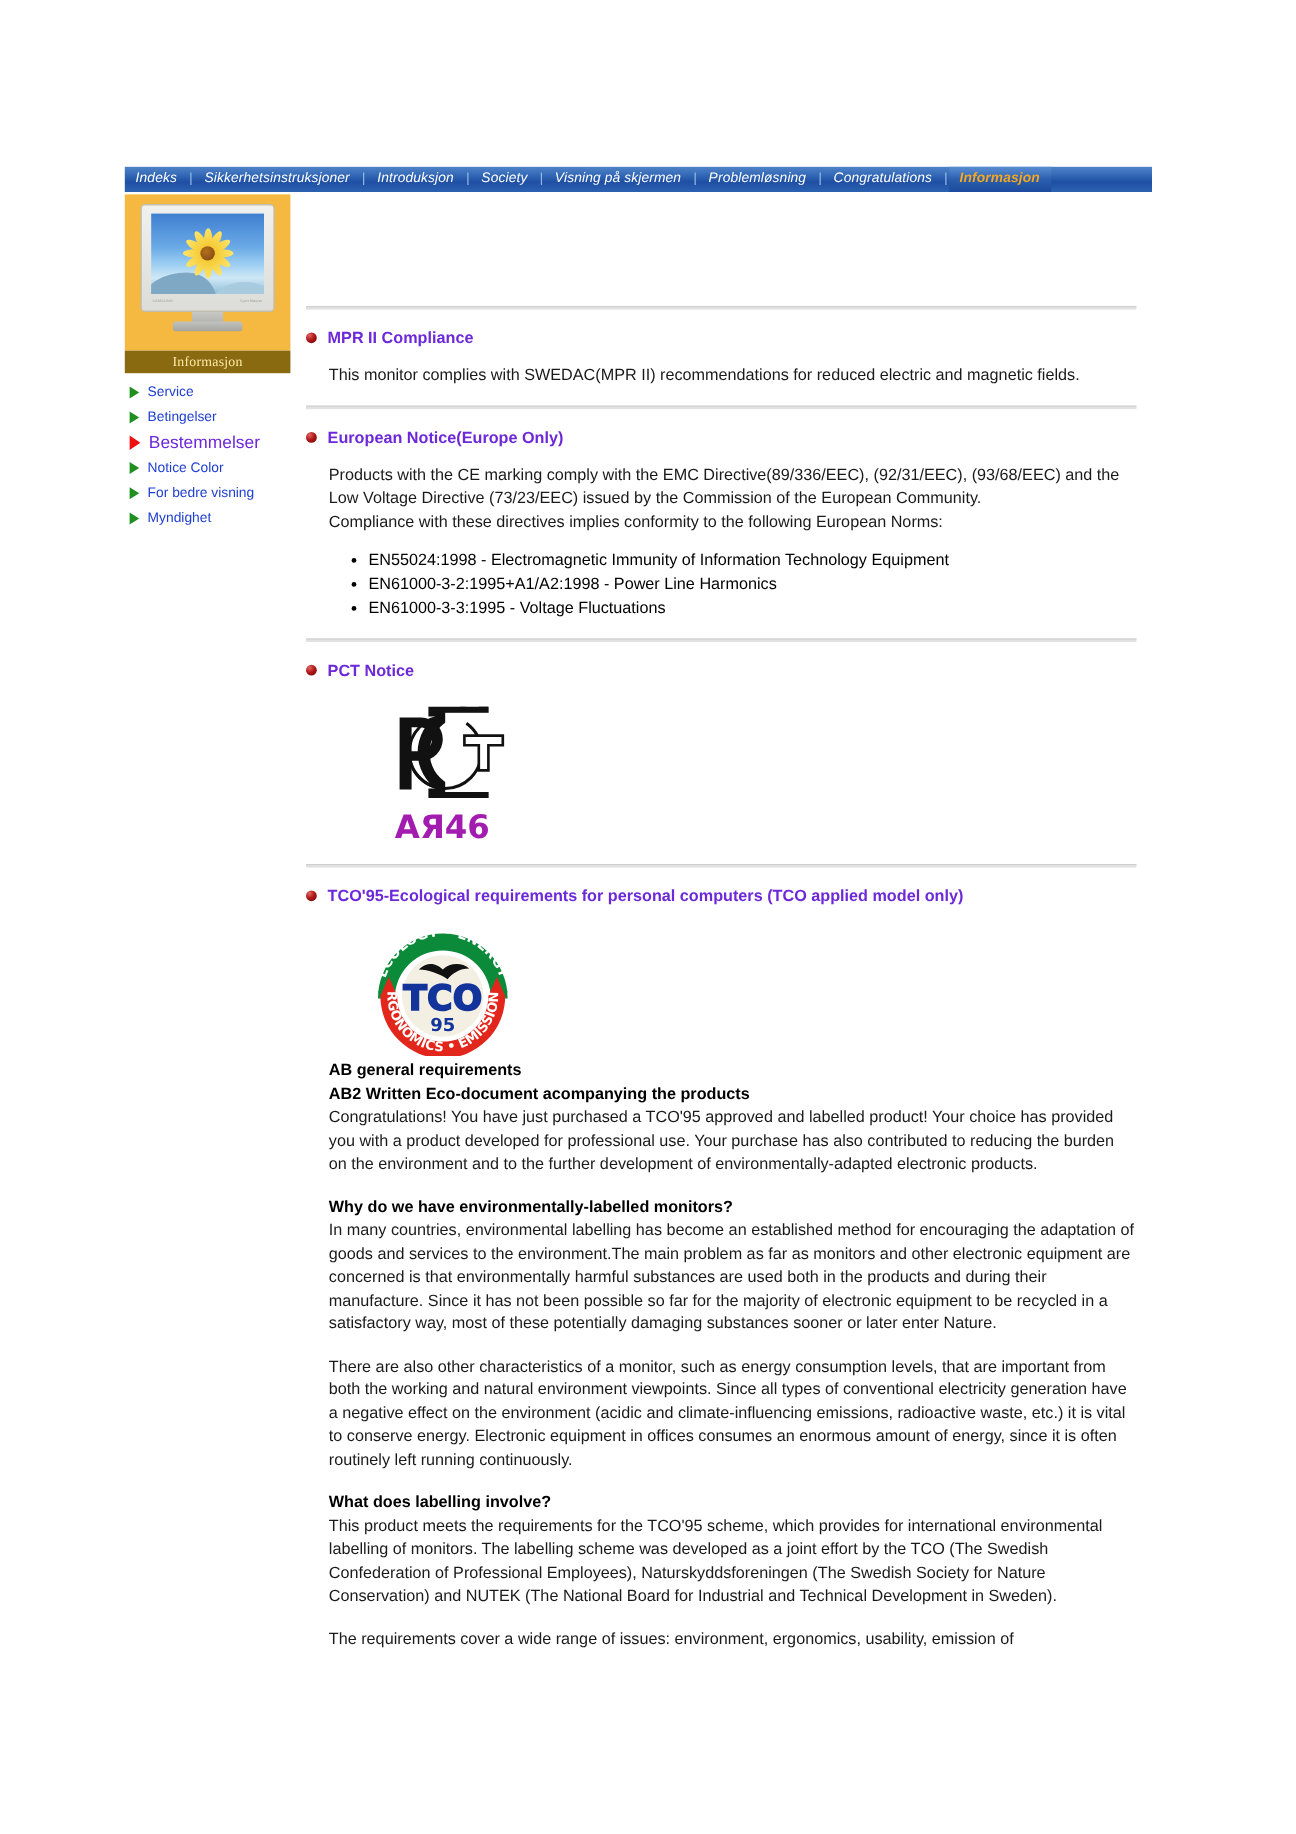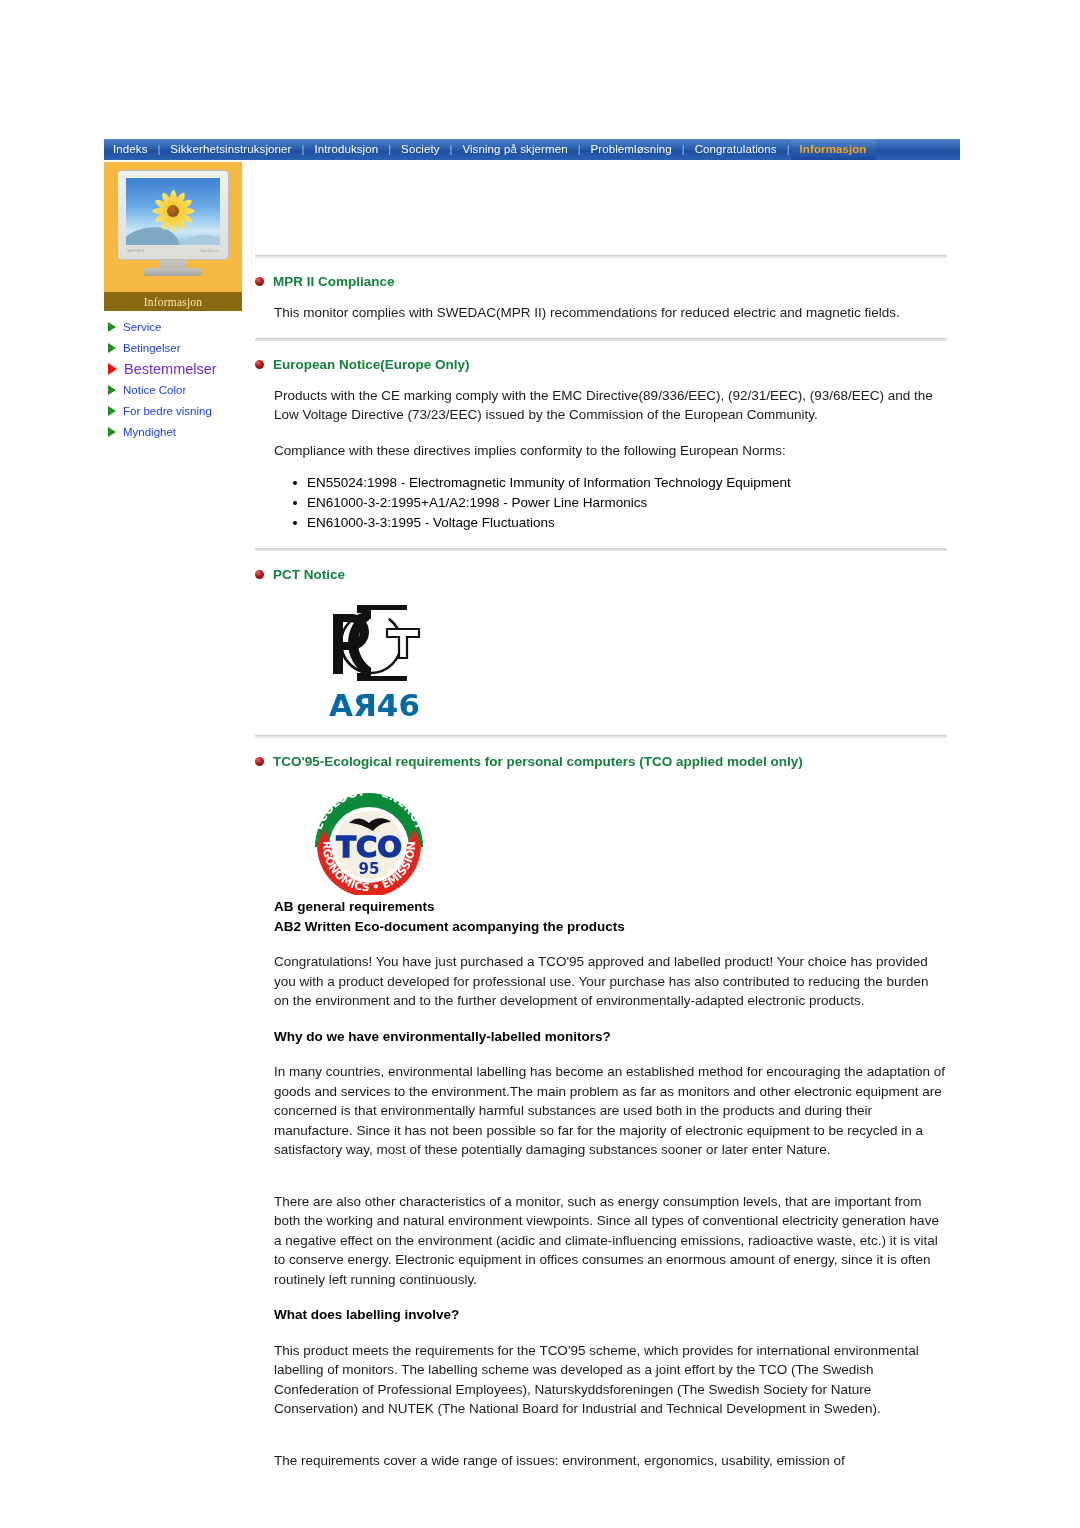--- a/index.html
+++ b/index.html
@@ -19,20 +19,21 @@
   
   #navbar {
     position: absolute;
     left: 104px;
     top: 139px;
     width: 856px;
     height: 21px;
     background: linear-gradient(to bottom, #4f83c8 0%, #2f64b3 38%, #1f4fa3 60%, #2c62b2 100%);
     display: flex;
     box-sizing: border-box;
+    font-style: italic;
   }
   .nav-item {
     color: #ffffff;
     font-size: 11.5px;
     line-height: 21px;
     padding: 0 9px;
     white-space: nowrap;
     letter-spacing: 0.1px;
   }
   .nav-item.active {
@@ -231,29 +232,29 @@
     border-radius: 50%;
     background: radial-gradient(circle at 33% 28%, #e06666 0%, #b01818 45%, #6d0606 100%);
     margin-right: 9px;
     margin-top: 5px;
     flex: 0 0 auto;
   }
   .sec-title {
     font-size: 13.5px;
     font-weight: bold;
     line-height: 19px;
-    color: #15803d;
+    color: #6d28d9;
   }
   .para {
     font-size: 13.5px;
     line-height: 19.5px;
     margin: 12px 0 0 19px;
     color: #1a1a1a;
   }
-  .para.tight { margin-top: 16px; }
+  .para.tight { margin-top: 0; }
   ul.norms {
     margin: 13px 0 0 36px;
     padding: 0;
     list-style: none;
   }
   ul.norms li {
     font-size: 13.5px;
     line-height: 20px;
     position: relative;
     padding-left: 16px;
@@ -278,25 +279,25 @@
   .block-gap { height: 16px; }
 
   
   .pct-wrap {
     margin: 16px 0 0 60px;
     width: 130px;
   }
   .ar46 {
     font-family: "DejaVu Sans", sans-serif;
     font-weight: bold;
-    font-size: 31px;
+    font-size: 27px;
     letter-spacing: 0px;
     line-height: 30px;
     margin-left: 14px;
-    color: #0369a1;
+    color: #a21caf;
   }
 
   
   .tco-wrap {
     margin: 18px 0 0 50px;
     width: 130px;
     height: 108px;
   }
 
   

